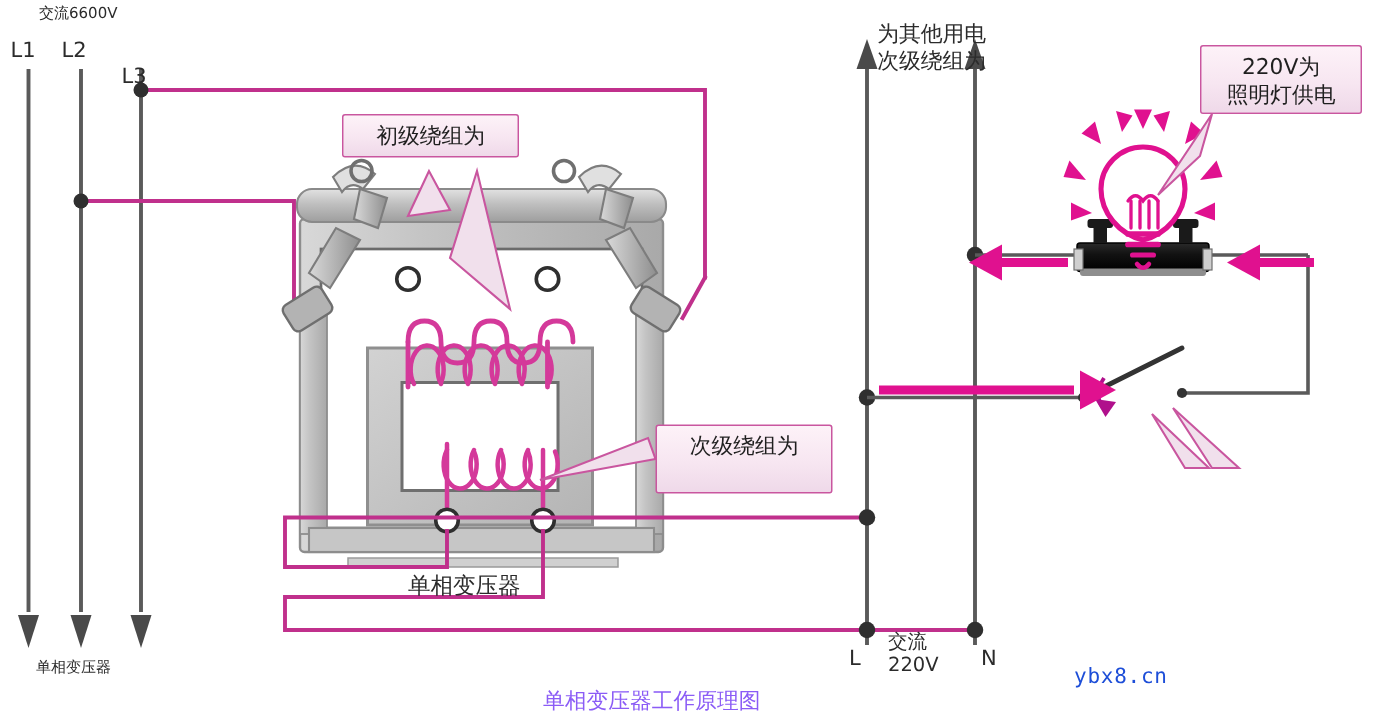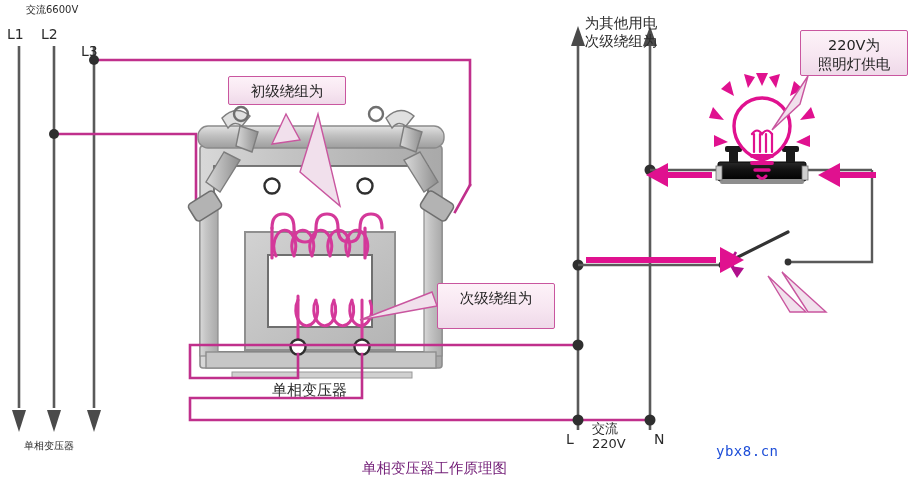--- a/index.html
+++ b/index.html
@@ -22,21 +22,21 @@
     color:#2b2b2b;
     font-family:"DejaVu Sans","Liberation Sans",sans-serif;
     white-space:nowrap;
     line-height:1.18;
     user-select:none;
   }
   .lbl-top{font-size:10px;margin-left:16px;}
   .lbl-phase{font-size:14px;}
   .lbl-sm{font-size:13px;}
   .lbl-mid{font-size:14.5px;text-align:center;line-height:1.25;}
-  .lbl-title{font-size:14.5px;color:#701a75;}
+  .lbl-title{font-size:14.5px;color:#8b5cf6;}
   .lbl-trf{font-size:15px;color:#2b2b2b;text-align:center;}
 
   
   .callout{
     position:absolute;
     border:1.6px solid #c9569f;
     background:linear-gradient(180deg,#fdf2f8 0%,#f7e6f1 55%,#efd9e9 100%);
     color:#1f1f1f;
     font-size:14.5px;
     line-height:1.30;

